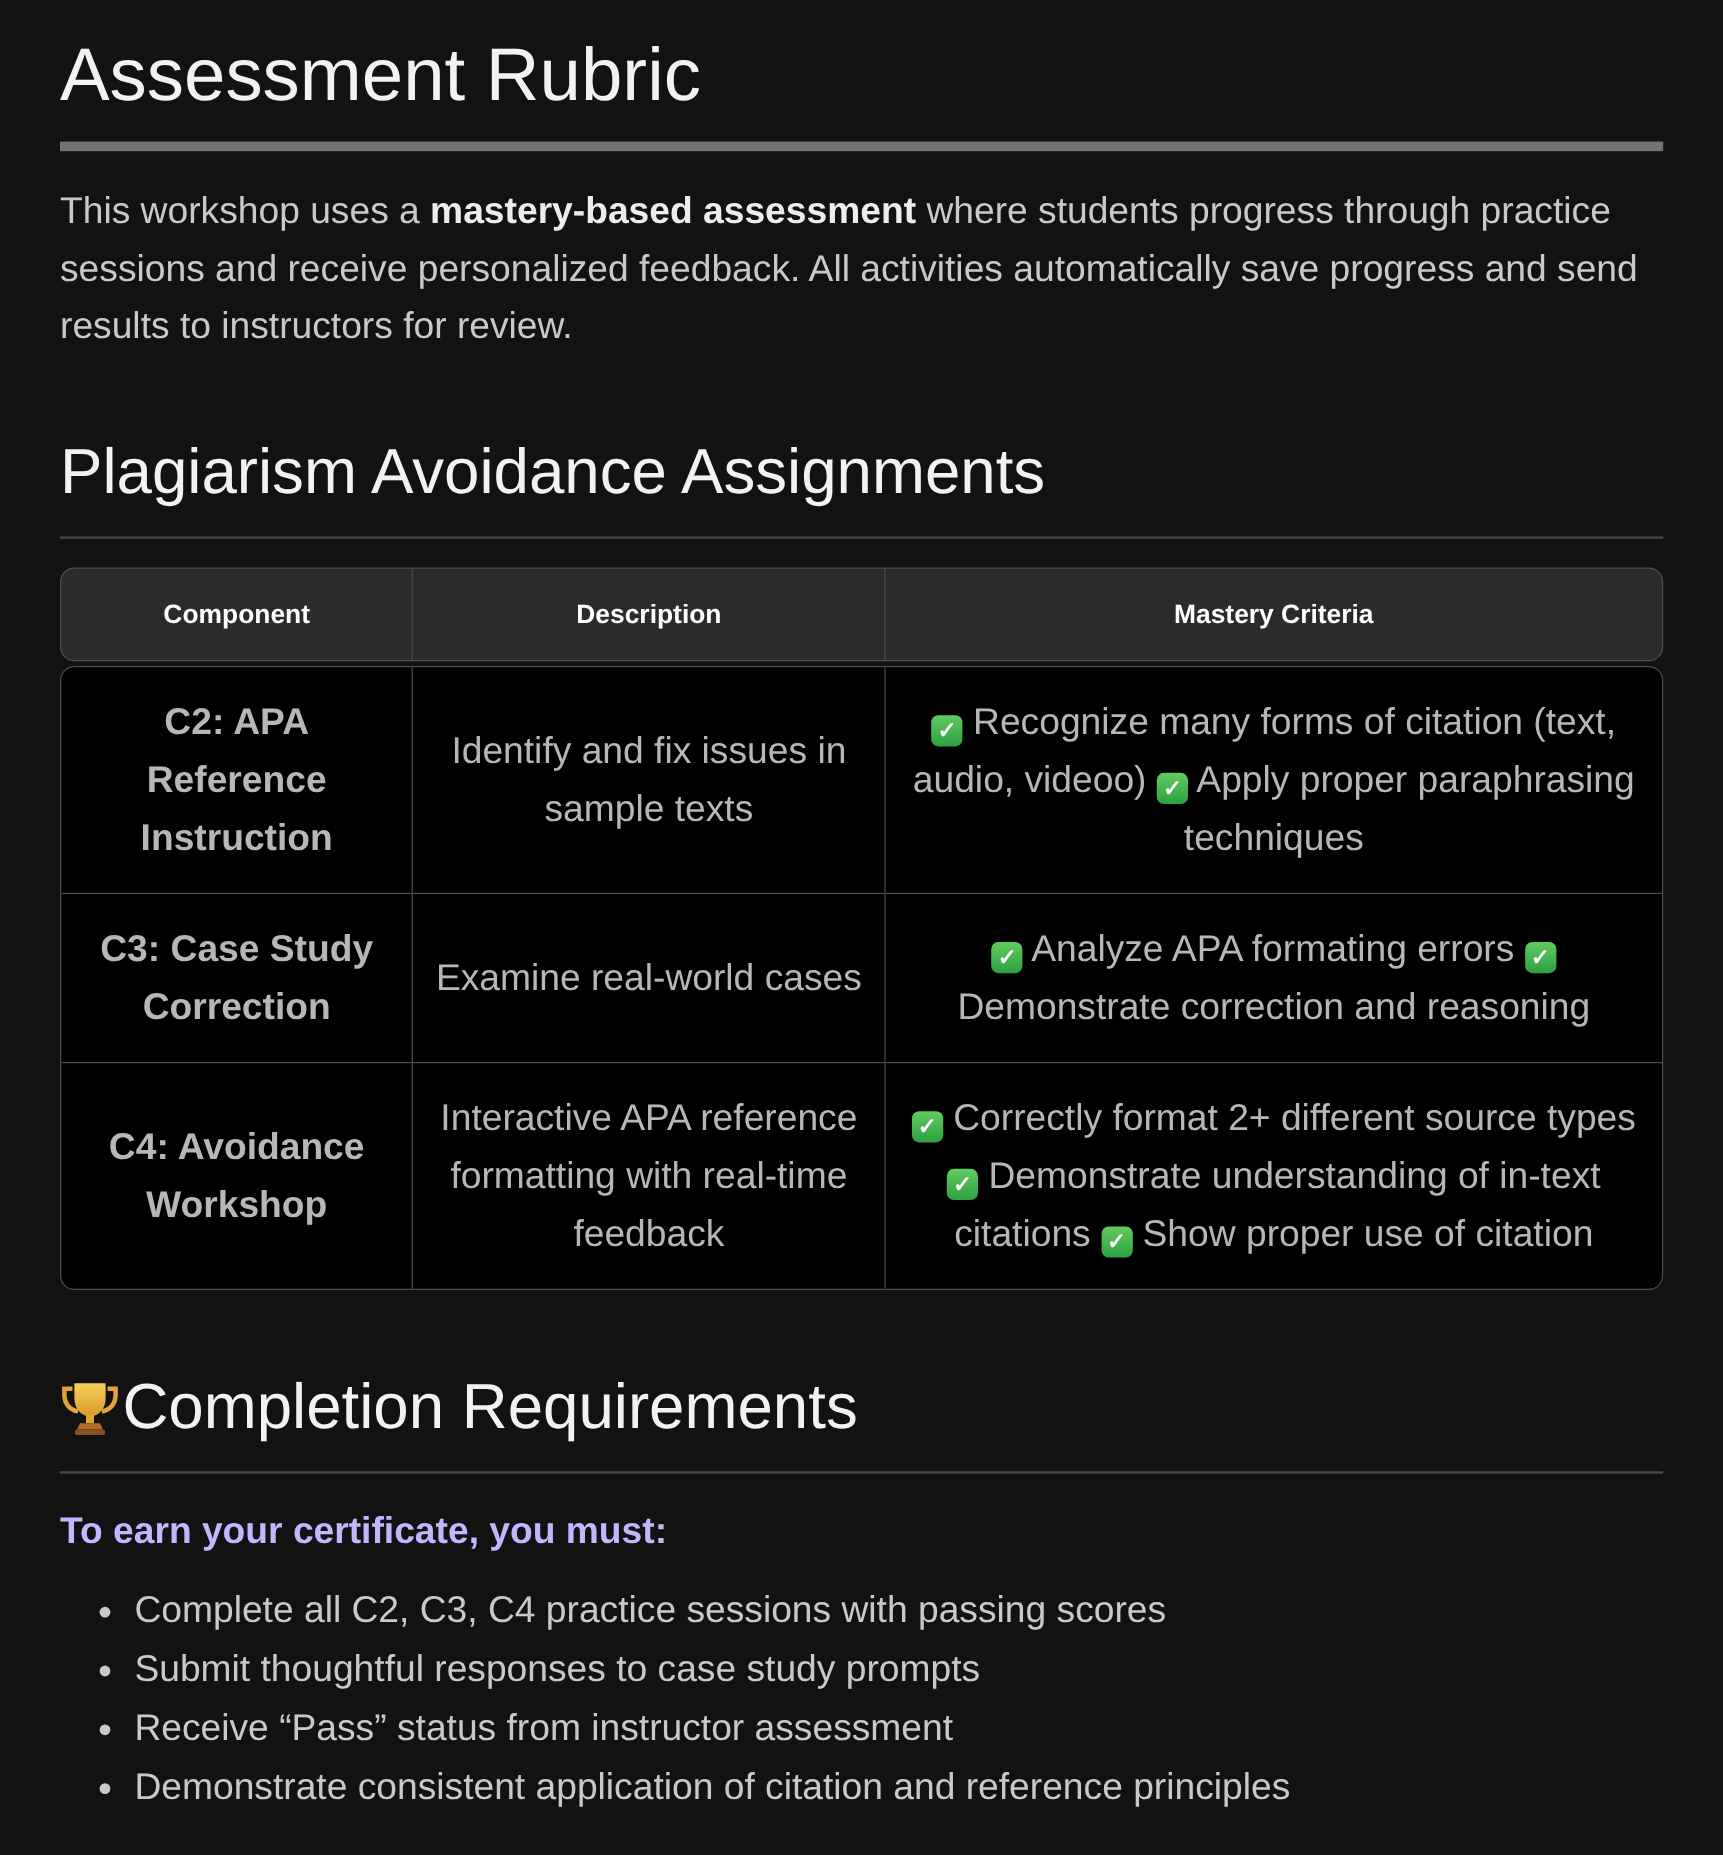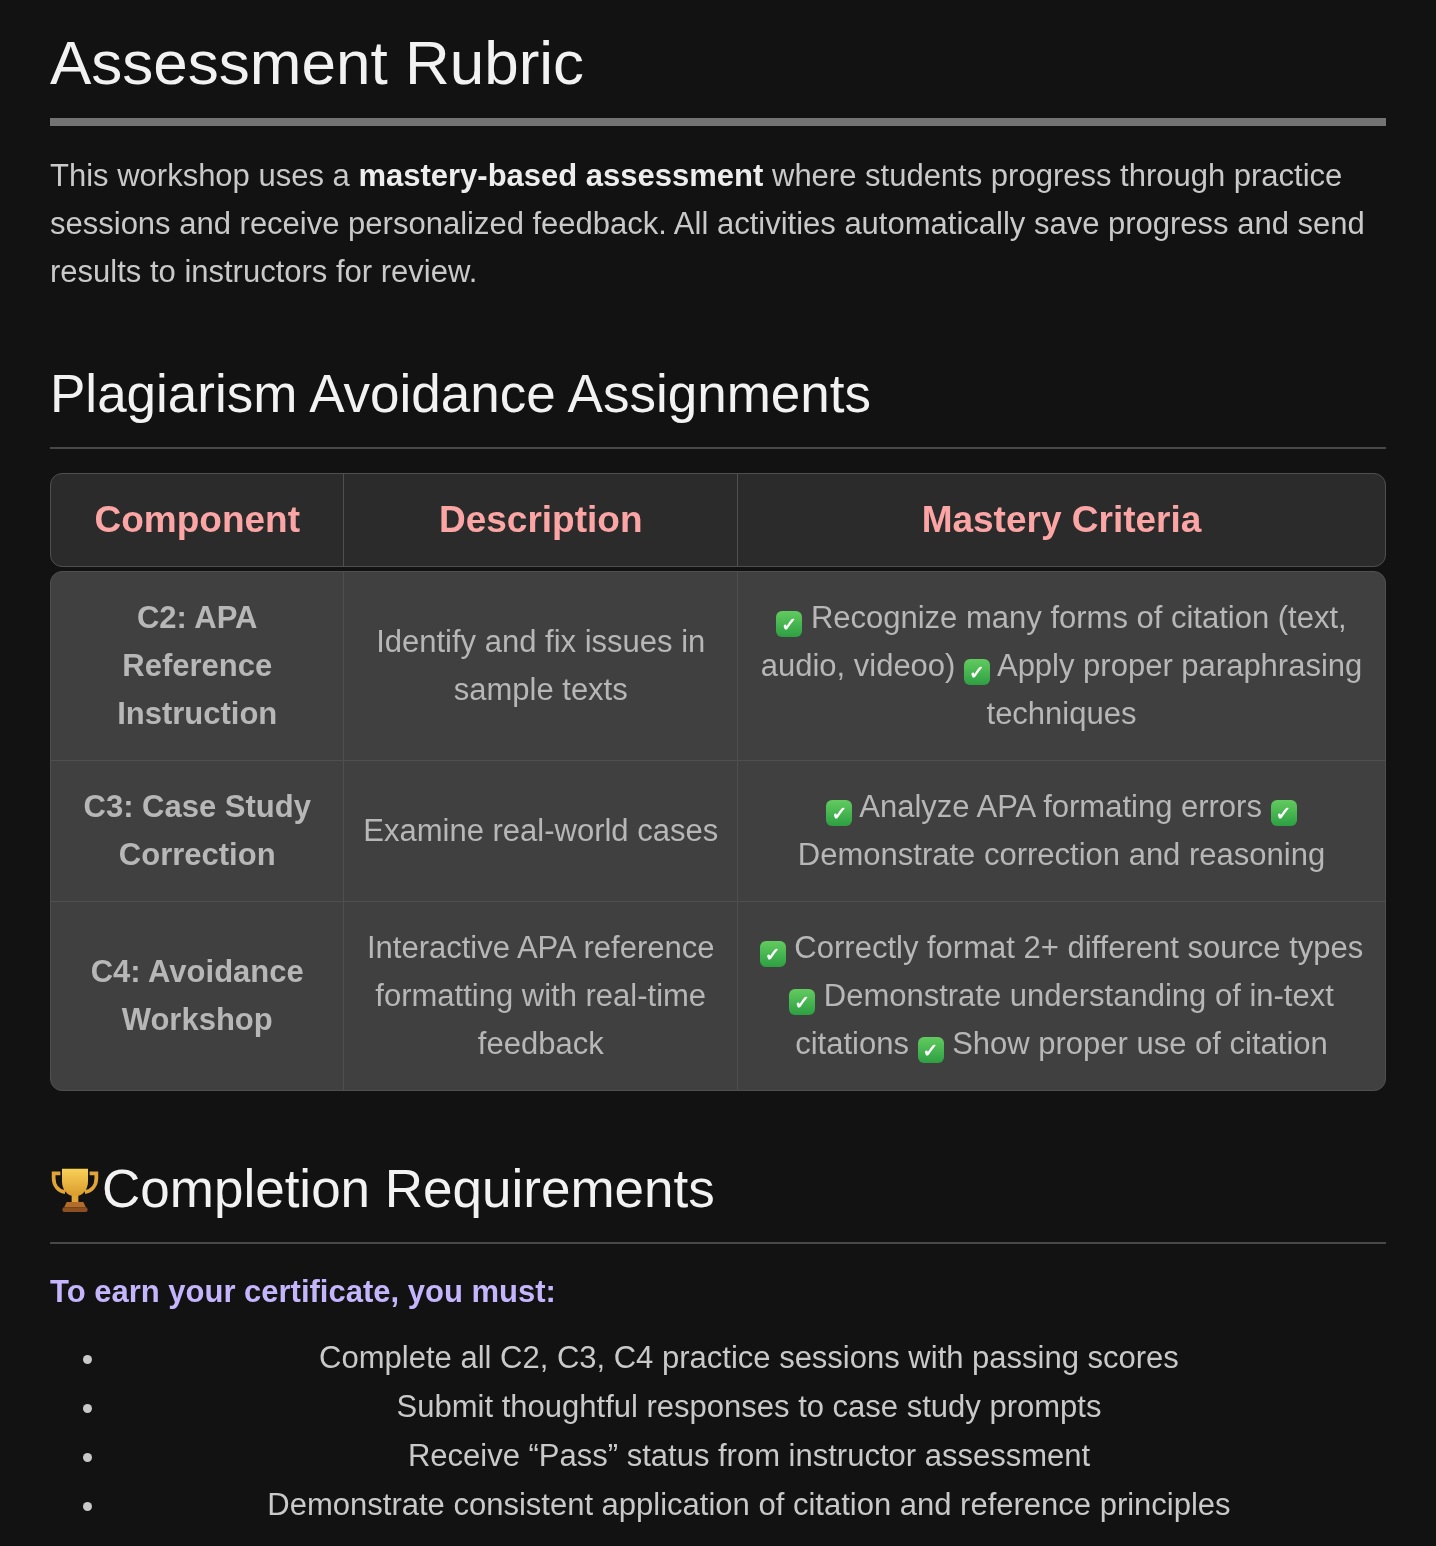--- a/index.html
+++ b/index.html
@@ -42,38 +42,38 @@
   .trophy { width: 50px; height: 50px; flex: 0 0 auto; }
 
   
   .rubric { margin-top: 24px; }
   .tblock {
     border: 1px solid #4f4f4f;
     border-radius: 12px;
     overflow: hidden;
   }
   .tblock.head { background: #2b2b2b; }
-  .tblock.body { background: #404040; margin-top: 4px; }
+  .tblock.body { background: #000000; margin-top: 4px; }
   .ttable { display: table; width: 100%; table-layout: fixed; }
   .trow { display: table-row; }
   .tcell {
     display: table-cell;
     vertical-align: middle;
     text-align: center;
     font-size: 31px;
     line-height: 1.55;
     padding: 22px 18px;
   }
   .hcell {
     display: table-cell;
     vertical-align: middle;
     text-align: center;
-    font-size: 37px;
+    font-size: 22px;
     font-weight: 700;
-    color: #fca5a5;
+    color: #ffffff;
     padding: 25px 18px;
   }
   .col-component { width: 22%; }
   .col-description { width: 29.5%; }
   .col-criteria { width: 48.5%; margin-top: 45px; }
   .hcell.col-component, .hcell.col-description,
   .tcell.col-component, .tcell.col-description { border-right: 1px solid #4f4f4f; }
   .tblock.body .trow + .trow .tcell { border-top: 1px solid #4f4f4f; }
   .tcell { color: #b7b7b7; }
   .tcell.col-component { font-weight: 700; color: #b7b7b7; }
@@ -99,21 +99,20 @@
     font-size: 31px;
     font-weight: 700;
     color: #c4b5fd;
   }
   ul.req-list {
     margin-top: 24px;
     padding-left: 58px;
     font-size: 31px;
     line-height: 1.58;
     color: #c9c9c9;
-    text-align: center;
   }
   ul.req-list li { padding-left: 4px; }
 </style>
 </head>
 <body>
 
 <div class="content">
 
   <h1 class="page-title">Assessment Rubric</h1>
 

